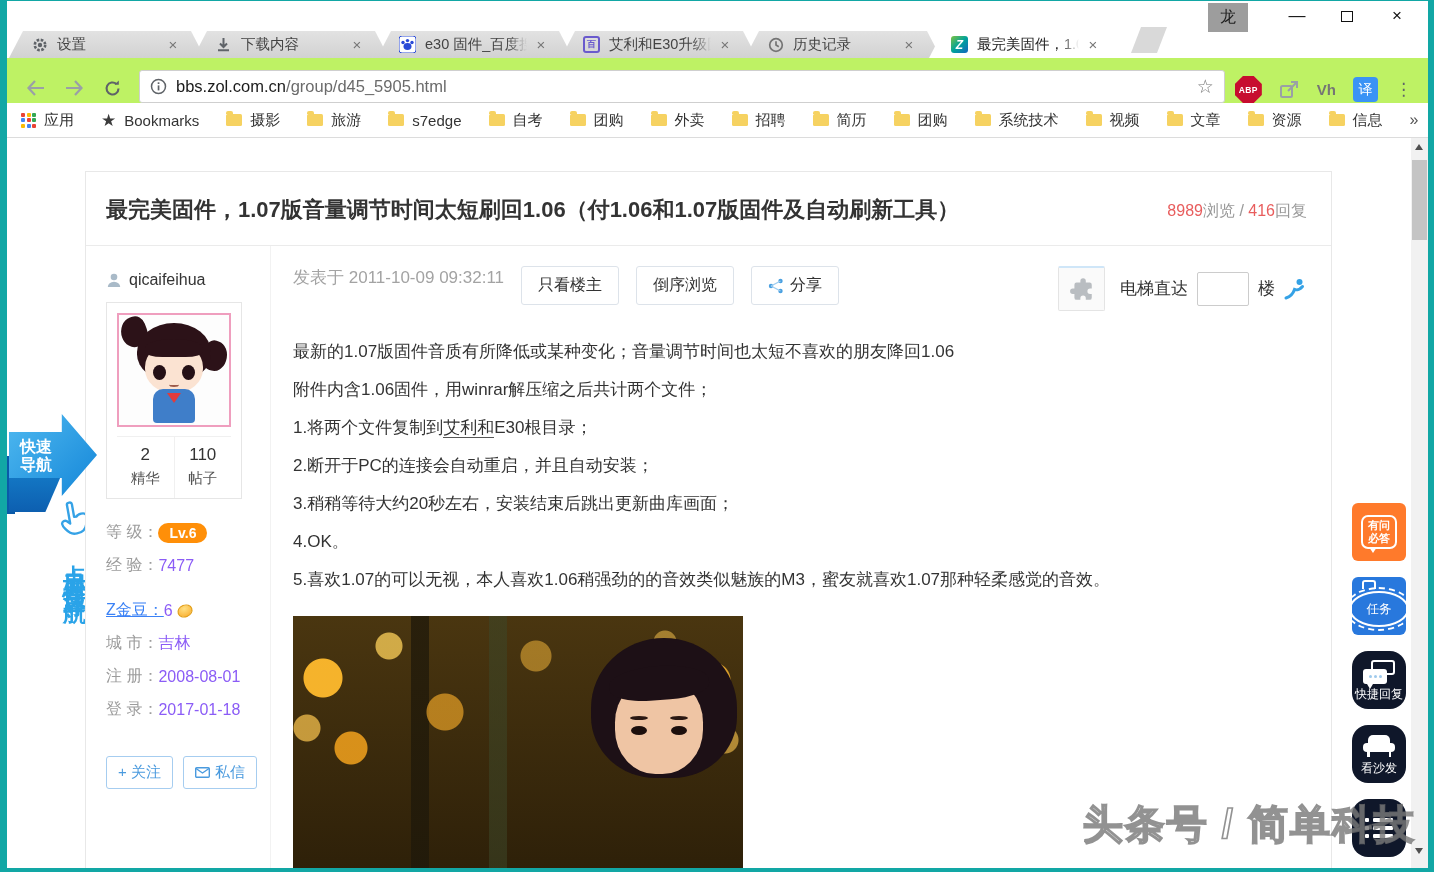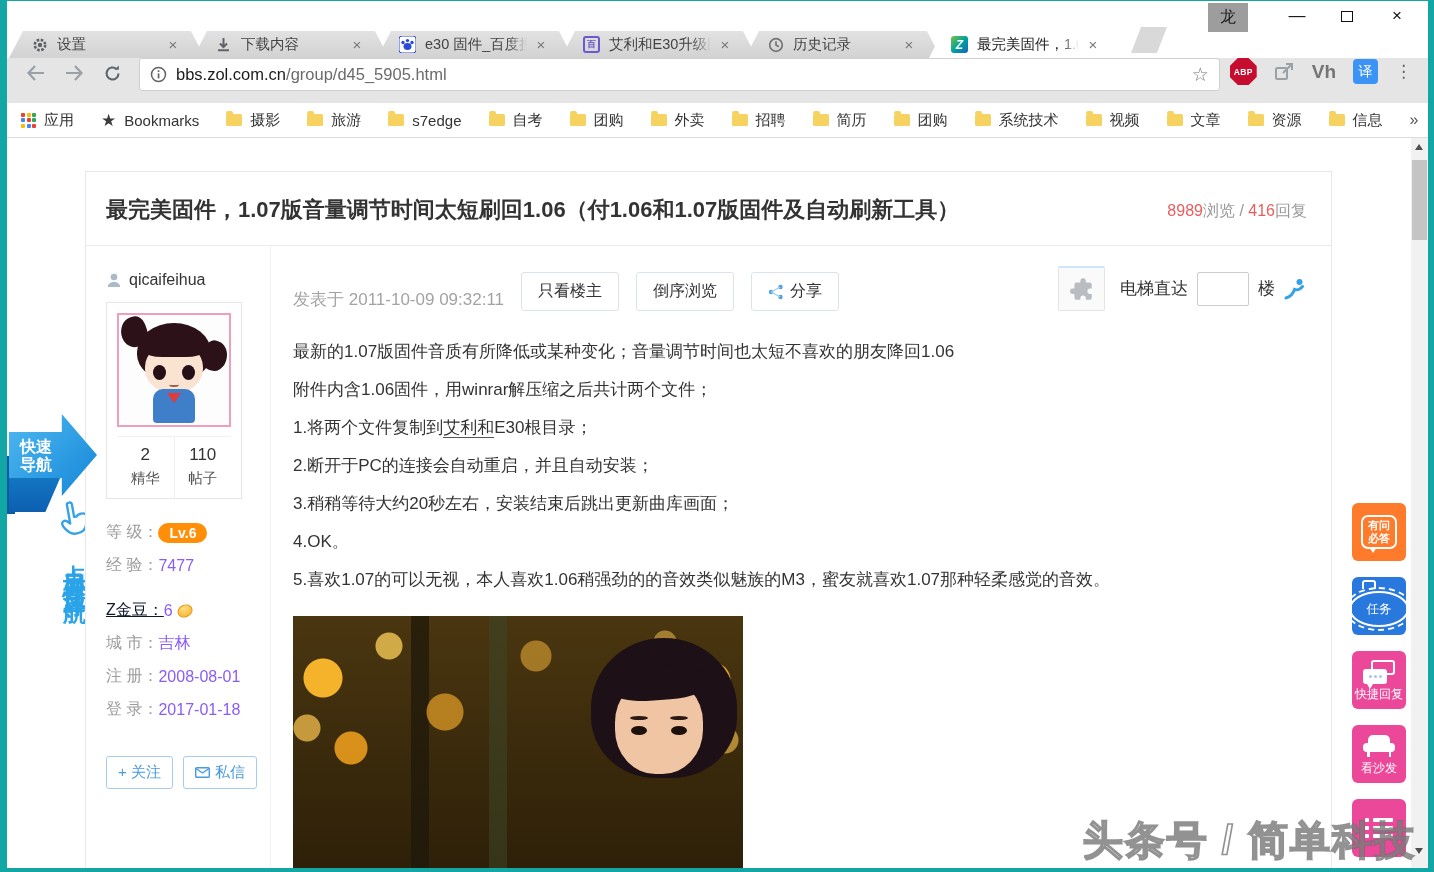--- a/index.html
+++ b/index.html
@@ -26,33 +26,33 @@
   .newtab { width:36px; height:26px; margin:0 0 5px 18px; background:#d9d9d9;
             clip-path:polygon(10px 0,100% 0,calc(100% - 10px) 100%,0 100%); }
   .profile-badge { position:absolute; top:2px; right:180px; width:40px; height:29px; background:#9d9d9d;
                    color:#1c1c1c; font-size:16px; display:flex; align-items:center; justify-content:center; }
   .winctl { position:absolute; top:0; right:6px; display:flex; }
   .winctl .wc { width:50px; height:30px; display:flex; align-items:center; justify-content:center;
                 font-size:17px; color:#111; font-weight:400; }
   .wc-max-box { width:12px; height:11px; border:1.2px solid #111; }
 
   
-  .toolbar { height:45px; display:flex; align-items:flex-start; padding:0 12px 0 14px; background:#e5e5e5; }
+  .toolbar { height:45px; display:flex; align-items:flex-end; padding:0 12px 0 14px; background:#bef264; }
   .navbtn { width:30px; height:30px; margin-right:8px; display:flex; align-items:center; justify-content:center; }
   .urlbox { flex:1; height:33px; border:1px solid #cfcfcf; border-radius:3px; display:flex; align-items:center;
             padding:0 10px; margin:0 10px 0 4px; background:#fff; }
   .urltext { font-size:16.5px; margin-left:9px; flex:1; white-space:nowrap; overflow:hidden; }
   .url-domain { color:#1b1b1b; }
   .url-path { color:#6b6b6b; }
   .star { font-size:19px; color:#767676; }
   .extbar { display:flex; align-items:center; gap:17px; padding-right:4px; }
   .abp { width:27px; height:27px; background:#c70d2f; color:#fff; font-weight:bold; font-size:8.5px;
          display:flex; align-items:center; justify-content:center; letter-spacing:.4px;
          clip-path:polygon(30% 0,70% 0,100% 30%,100% 70%,70% 100%,30% 100%,0 70%,0 30%); }
-  .vh { color:#757575; font-weight:bold; font-size:19px; }
+  .vh { color:#757575; font-weight:bold; font-size:15px; }
   .trans { width:25px; height:25px; border-radius:4px; background:#3a93f5; color:#fff; font-size:14px;
            display:flex; align-items:center; justify-content:center; }
   .menu3 { font-size:17px; color:#5f6368; letter-spacing:0; }
 
   
   .bookmarks { height:34px; display:flex; align-items:center; padding:0 14px; background:#fff; font-size:15px; color:#333; }
   .bk-item { display:flex; align-items:center; gap:8px; margin-right:27px; white-space:nowrap; }
   .appsgrid { width:15px; height:15px; display:grid; grid-template-columns:repeat(3,1fr); gap:1.5px; }
   .appsgrid i { border-radius:1px; }
   .bstar { font-size:17px; color:#3c3c3c; }
@@ -112,31 +112,31 @@
   .av-logo { position:absolute; left:14px; top:4px; width:14px; height:10px; background:#e23b3b; clip-path:polygon(50% 100%,0 0,100% 0); }
   .ustats { display:flex; margin-top:9px; border-top:1px solid #f0f0f0; }
   .ustat { flex:1; text-align:center; padding:8px 0 10px; }
   .ustat + .ustat { border-left:1px solid #f0f0f0; }
   .ustat .n { font-size:17px; color:#333; }
   .ustat .l { font-size:14.5px; color:#555; margin-top:4px; }
   .ufields { margin-top:17px; font-size:16px; }
   .ufrow { display:flex; align-items:center; height:33px; }
   .ufrow .lab { color:#9c9c9c; white-space:pre; }
   .ufrow .val { color:#8b5cf6; }
-  .ufrow .lab.orange { color:#0f172a; text-decoration:underline; }
+  .ufrow .lab.orange { color:#3b82f6; text-decoration:underline; }
   .lvl { background:#ff8f08; color:#fff; font-size:14px; font-weight:bold; padding:2px 11px; border-radius:12px; }
   .gap-row { height:12px; }
   .coin { display:inline-block; width:14px; height:14px; border-radius:50%; margin-left:5px; vertical-align:-2px;
           background:radial-gradient(circle at 35% 35%, #ffe082, #f9a825); border:1px solid #e09b10; transform:rotate(18deg) skewX(-12deg); }
   .ubtns { display:flex; gap:10px; margin-top:30px; }
   .ubtn { display:flex; align-items:center; gap:5px; border:1px solid #a6cdf0; color:#4a9ade; background:#fff;
           font-size:15px; padding:6px 11px; border-radius:3px; }
 
   .postcol { flex:1; padding:20px 24px 0 22px; }
-  .post-head { display:flex; align-items:flex-end; }
+  .post-head { display:flex; align-items:flex-start; }
   .published { color:#a3a3a3; font-size:17px; }
   .pbtn { display:flex; align-items:center; gap:6px; border:1px solid #dde3ea; border-radius:3px; background:#fff;
           color:#333; font-size:16px; padding:8px 16px; margin-left:17px; }
   .elev { margin-left:auto; display:flex; align-items:center; }
   .plugbox { width:47px; height:45px; background:#fafafa; border:1px solid #e4e4e4; border-top:2px solid #cfe6f8;
              border-radius:2px; display:flex; align-items:center; justify-content:center; margin-right:15px; }
   .elev-label { font-size:17px; color:#333; }
   .elev-input { width:52px; height:34px; border:1px solid #ccc; border-radius:2px; margin:0 9px; }
   .floor { font-size:17px; color:#333; margin-right:8px; }
 
@@ -165,21 +165,21 @@
   .ph-eyeL { left:16px; } .ph-eyeR { right:16px; }
   .ph-browL,.ph-browR { position:absolute; top:38px; width:18px; height:4px; background:#2a1812; border-radius:50%; }
   .ph-browL { left:15px; } .ph-browR { right:15px; }
 
   
   .floats { position:absolute; left:1345px; top:365px; width:54px; z-index:30; }
   .fbtn { width:54px; height:58px; border-radius:6px; margin-bottom:16px; display:flex; flex-direction:column;
           align-items:center; justify-content:center; color:#fff; }
   .fbtn.orange { background:#ff7a2b; }
   .fbtn.blue { background:#2878dd; }
-  .fbtn.lblue { background:#ec4899; }
+  .fbtn.lblue { background:#0f172a;border-radius:16px; }
   .qa-bub { position:relative; border:2px solid #fff; border-radius:7px; padding:2px 5px; font-size:11px;
             font-weight:bold; line-height:13px; text-align:center; }
   .qa-bub::after { content:""; position:absolute; left:6px; bottom:-6px; width:0; height:0;
                    border-left:4px solid transparent; border-right:4px solid transparent; border-top:6px solid #fff; }
   .task-badge { position:relative; width:60px; height:36px; margin-top:6px; border:2px solid #fff; border-radius:50%;
                 display:flex; align-items:center; justify-content:center; font-size:12.5px; }
   .task-badge::before { content:""; position:absolute; inset:-6px; border:2px dashed #fff; border-radius:50%; }
   .task-badge::after { content:""; position:absolute; top:-13px; left:11px; width:10px; height:7px;
                        border:2px solid #fff; border-bottom:none; border-radius:3px 3px 0 0; }
   .chat-ic { position:relative; width:32px; height:24px; margin-bottom:4px; }
@@ -193,21 +193,21 @@
   .sofa-ic { position:relative; width:32px; height:22px; margin-bottom:5px; }
   .sofa-back { position:absolute; left:5px; top:0; width:22px; height:11px; background:#fff; border-radius:5px 5px 0 0; }
   .sofa-seat { position:absolute; left:0; top:8px; width:32px; height:9px; background:#fff; border-radius:4px; }
   .sofa-legL,.sofa-legR { position:absolute; bottom:0; width:2.5px; height:5px; background:#fff; }
   .sofa-legL { left:4px; } .sofa-legR { right:4px; }
   .list-ic { display:flex; flex-direction:column; gap:4px; }
   .list-ic .row { display:flex; align-items:center; gap:4px; }
   .list-ic .d { width:4px; height:4px; background:#fff; border-radius:1px; }
   .list-ic .b { width:20px; height:3.5px; background:#fff; border-radius:1px; }
 
-  .watermark { position:absolute; right:12px; bottom:0; z-index:60; font-size:40px; font-weight:bold;
+  .watermark { position:absolute; right:12px; bottom:16px; z-index:60; font-size:40px; font-weight:bold;
                letter-spacing:2px; color:rgba(255,255,255,.28); -webkit-text-stroke:1.6px rgba(110,110,110,.75); }
 </style>
 </head>
 <body>
 
 <div class="browser">
 
   <div class="tabstrip">
     <div class="tabs">
 

